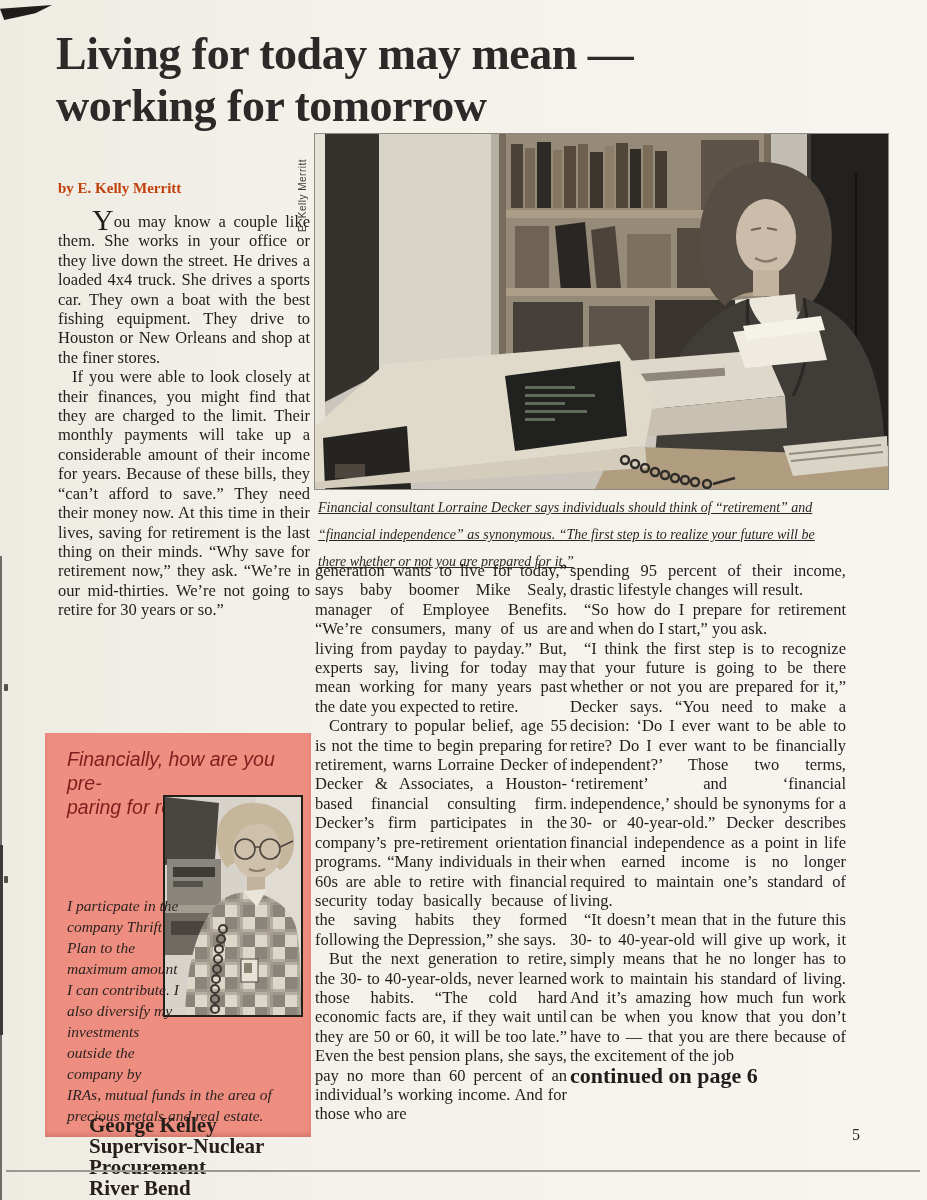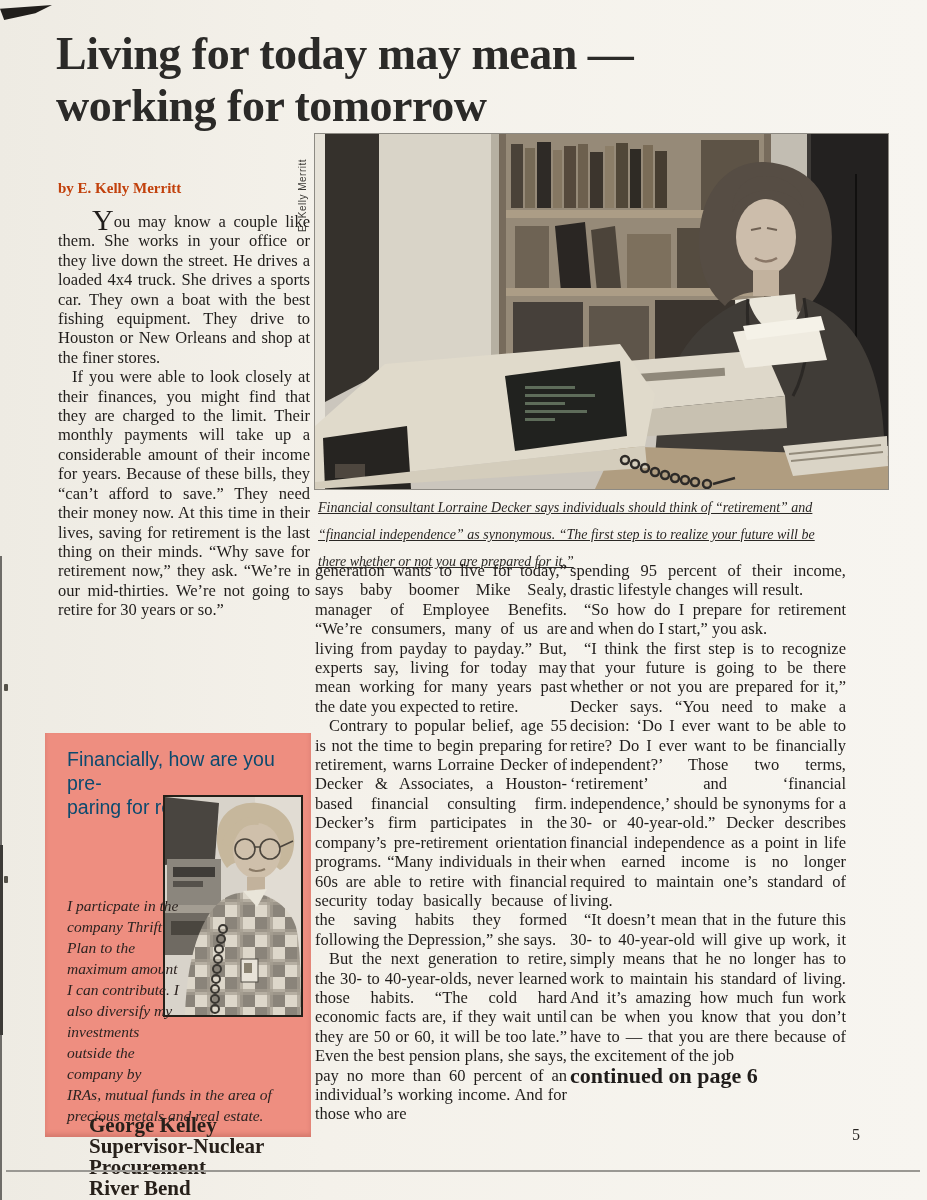--- a/index.html
+++ b/index.html
@@ -33,22 +33,22 @@
     font-family:"Liberation Sans", sans-serif;font-size:10px;letter-spacing:.5px;color:#3a3834;white-space:nowrap;
   }
   #caption{left:318px;top:494px;width:505px;font-style:italic;font-size:14px;line-height:27px;color:#2a2724;text-decoration:underline;}
   
   #sidebar{
     left:45px;top:733px;width:266px;height:404px;background:#ee8e80;
     box-shadow:inset 0 -3px 4px rgba(140,60,50,.25);padding:0;
   }
   #sidebar-heading{
     position:absolute;left:22px;top:14px;width:230px;
-    font-family:"Liberation Sans", sans-serif;font-weight:500;
-    font-size:19.5px;line-height:24px;color:#0c4a6e;
+    font-family:"Liberation Sans", sans-serif;font-style:italic;font-weight:500;
+    font-size:19.5px;line-height:24px;color:#7f1d1d;
   }
   #sidebar-photo{
     position:absolute;right:8px;top:62px;width:136px;height:218px;
     border:2px solid #242019;background:#d6d1c8;
   }
   #sidebar-quote{
     position:absolute;left:22px;top:118px;width:236px;
     font-style:italic;font-size:15.5px;line-height:21px;color:#2c2320;margin-top:44px;
   }
   #sidebar-quote .spacer{float:right;width:124px;height:170px;}

